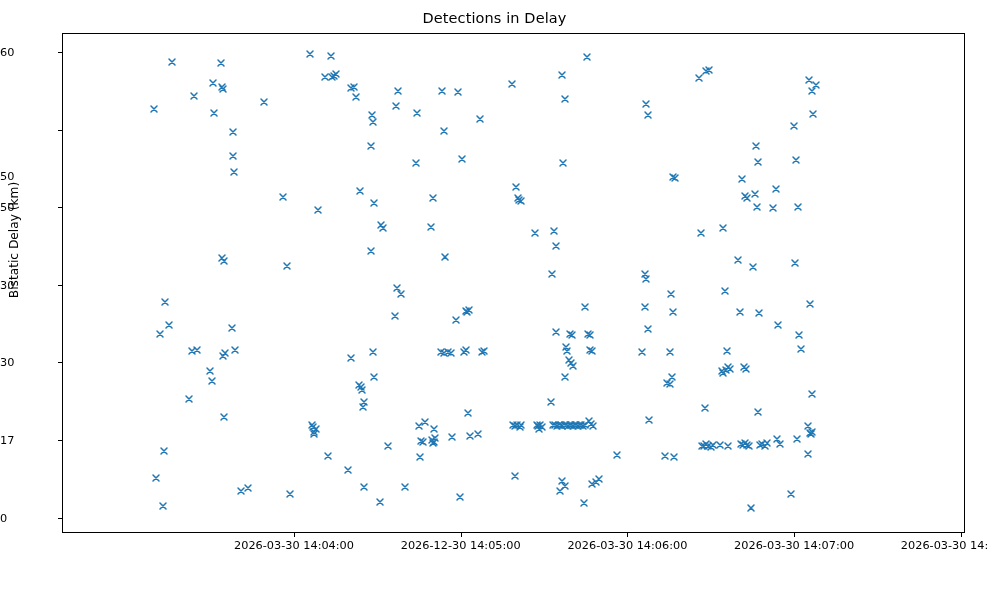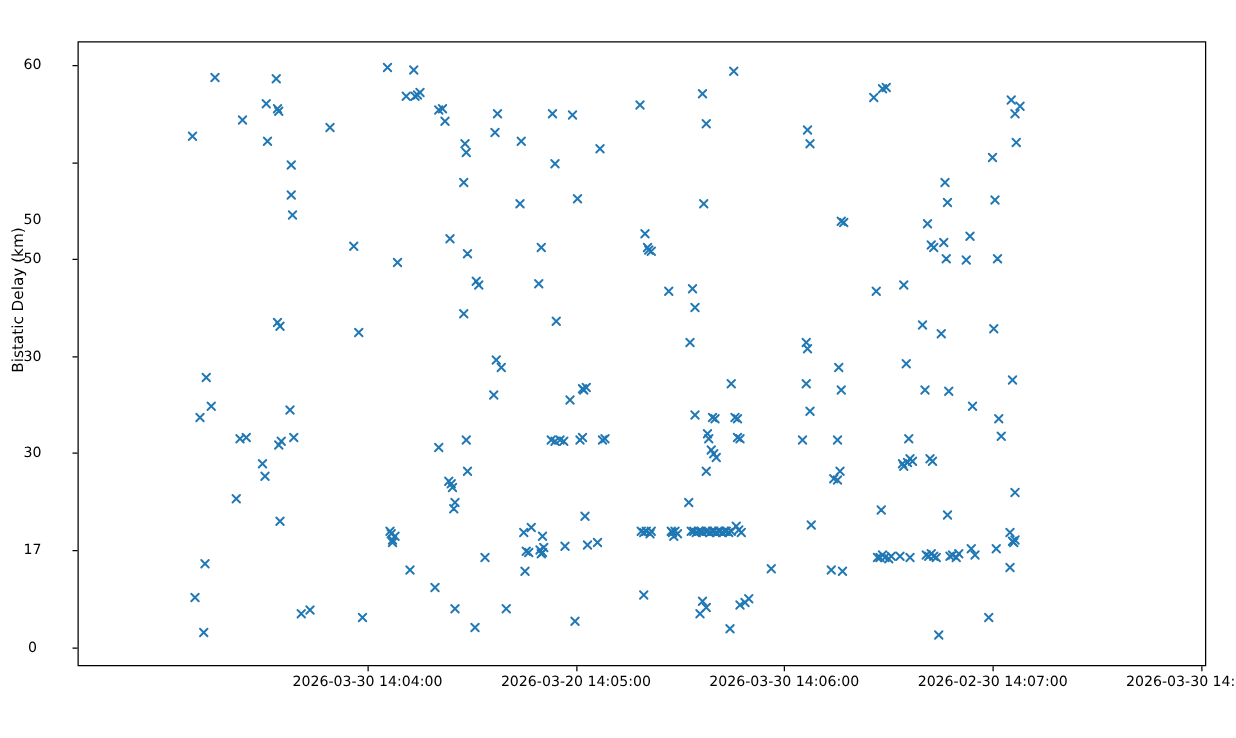--- a/index.html
+++ b/index.html
@@ -17,38 +17,39 @@
   .pt{position:absolute;width:8px;height:8px;margin-left:-4px;margin-top:-4px;pointer-events:none;}
   .pt svg{display:block;overflow:visible;}
   
   .xtick{position:absolute;top:533px;width:1px;height:4px;background:#000000;}
   .ytick{position:absolute;left:58px;width:4px;height:1px;background:#000000;}
   .xticklabel{
     position:absolute;top:539px;font-size:11.3px;color:#000000;
     white-space:nowrap;transform:translateX(-50%);text-align:center;
   }
   .yticklabel{
-    position:absolute;left:0;width:52px;text-align:center;font-size:11.3px;
+    position:absolute;left:0;width:52px;text-align:left;font-size:11.3px;
     color:#000000;white-space:nowrap;transform:translateY(-50%);
   }
   #xlabel{
     position:absolute;left:62px;top:562px;width:903px;text-align:center;
     font-size:12.2px;color:#000000;
   }
   #ylabel{
     position:absolute;left:-86px;top:233px;width:200px;text-align:center;
     font-size:12.2px;color:#000000;transform:rotate(-90deg);
     transform-origin:center center;
   }
 </style>
 </head>
 <body>
 
 <div id="figure">
 
+  <div id="title">Detections in Delay</div>
 
   <div id="plot-area">
     <div id="points">
         <div class="pt" style="left:91.13px;top:75.19px;">
           <svg width="8" height="8" viewBox="0 0 8 8">
             <path d="M1 1 L7 7 M7 1 L1 7" stroke="#1f77b4" stroke-width="1.5" stroke-linecap="round" fill="none"></path>
           </svg>
         </div>
         <div class="pt" style="left:109.19px;top:27.91px;">
           <svg width="8" height="8" viewBox="0 0 8 8">
@@ -1395,25 +1396,25 @@
             <path d="M1 1 L7 7 M7 1 L1 7" stroke="#1f77b4" stroke-width="1.5" stroke-linecap="round" fill="none"></path>
           </svg>
         </div>
       </div>
   </div>
 
   <div id="ticks-layer">
       <div class="xtick" style="left:294.00px;"></div>
       <div class="xticklabel" style="left:294.00px;text-align:right;">2026-03-30 14:04:00</div>
       <div class="xtick" style="left:460.71px;"></div>
-      <div class="xticklabel" style="left:460.71px;">2026-03-20 14:05:00</div>
+      <div class="xticklabel" style="left:460.71px;">2026-12-30 14:05:00</div>
       <div class="xtick" style="left:627.42px;"></div>
       <div class="xticklabel" style="left:627.42px;">2026-03-30 14:06:00</div>
       <div class="xtick" style="left:794.12px;"></div>
-      <div class="xticklabel" style="left:794.12px;">2026-02-30 14:07:00</div>
+      <div class="xticklabel" style="left:794.12px;">2026-03-30 14:07:00</div>
       <div class="xtick" style="left:960.83px;"></div>
       <div class="xticklabel" style="left:960.83px;">2026-03-30 14:08:00</div>
       <div class="ytick" style="top:517.50px;"></div>
       <div class="yticklabel" style="top:517.50px;">0</div>
       <div class="ytick" style="top:439.98px;"></div>
       <div class="yticklabel" style="top:439.98px;">17</div>
       <div class="ytick" style="top:362.46px;"></div>
       <div class="yticklabel" style="top:362.46px;">30</div>
       <div class="ytick" style="top:284.94px;"></div>
       <div class="yticklabel" style="top:284.94px;">30</div>

